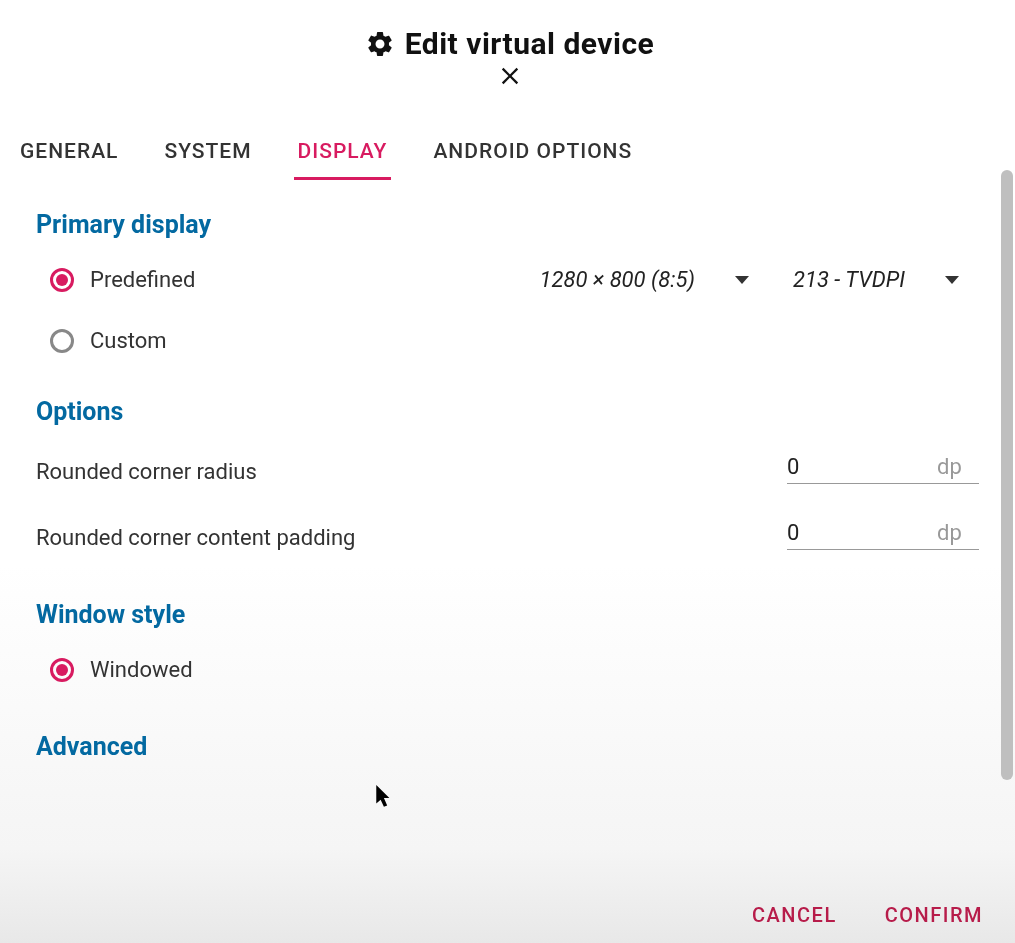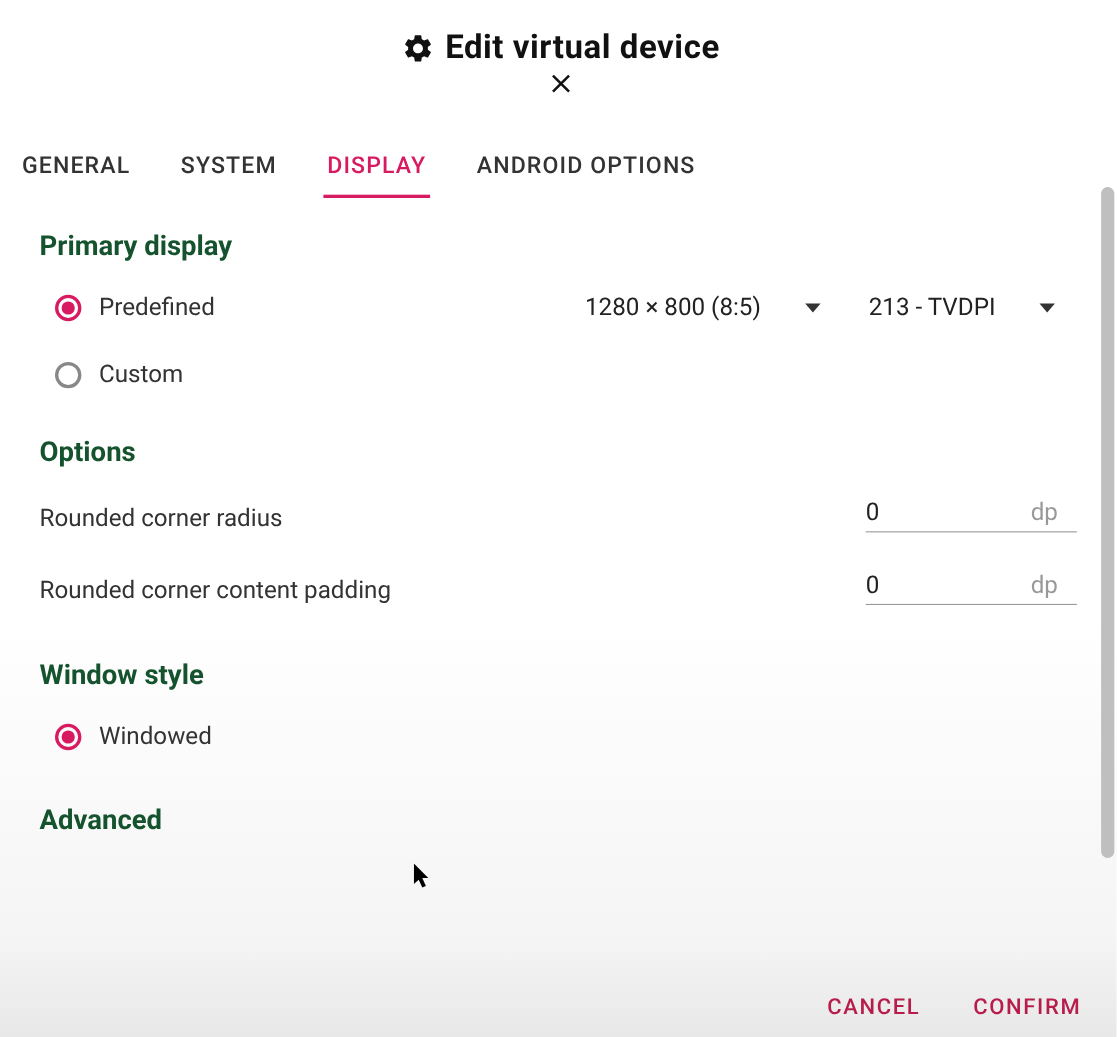--- a/index.html
+++ b/index.html
@@ -81,21 +81,21 @@
     
     .scroll-area {
       position: relative;
       padding: 30px 36px 0 36px;
       height: calc(100% - 230px);
     }
 
     .section-title {
       font-size: 25px;
       font-weight: 700;
-      color: #14532d;
+      color: #0369a1;
       margin-bottom: 28px;
     }
 
     .radio-row {
       display: flex;
       align-items: center;
       padding-left: 14px;
       margin-bottom: 36px;
     }
     .radio-container {
@@ -139,20 +139,21 @@
       align-items: center;
       padding-left: 14px;
       margin-bottom: 36px;
     }
     .dropdown-group {
       flex: 1;
       display: flex;
       justify-content: flex-end;
       gap: 44px;
       padding-right: 20px;
+      font-style: italic;
     }
     .dropdown {
       display: flex;
       align-items: center;
       gap: 40px;
       cursor: pointer;
     }
     .dropdown-value {
       font-size: 22px;
       color: #222;

